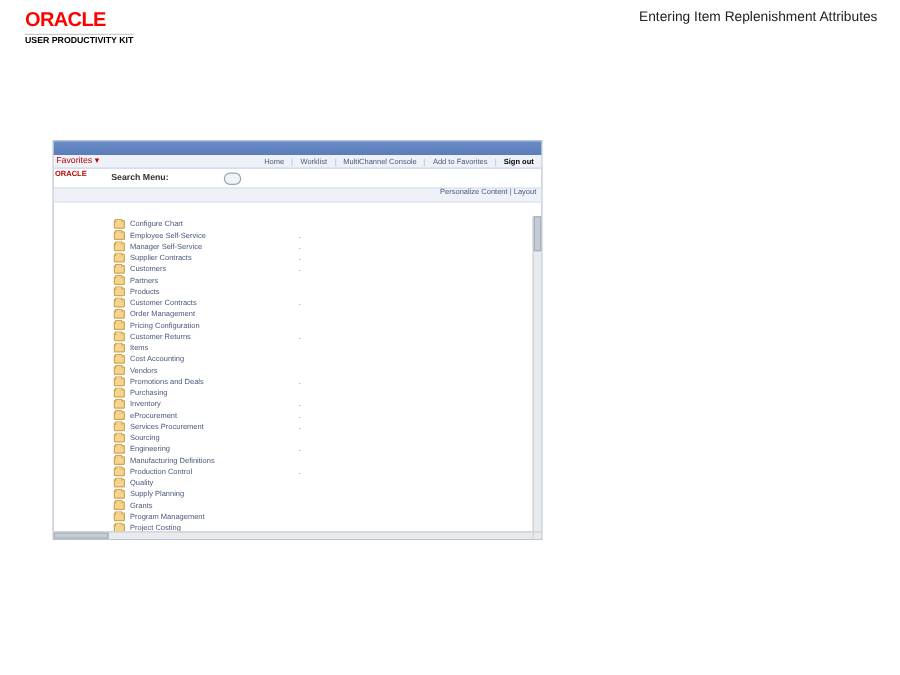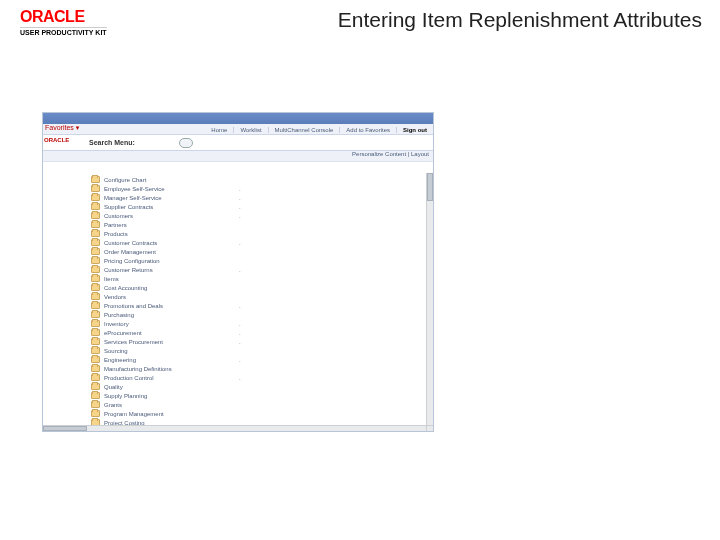--- a/index.html
+++ b/index.html
@@ -1,21 +1,21 @@
 <!DOCTYPE html>
 <html><head>
 <meta charset="utf-8">
 <style>
   * { box-sizing: border-box; margin: 0; padding: 0; }
   body { width: 720px; height: 540px; background: #fff; font-family: Arial, sans-serif; font-size: 11px; color: #333; position: relative; }
   .header { display: flex; justify-content: space-between; align-items: flex-start; padding: 8px 8px 0 20px; }
   .logo-block { display: flex; flex-direction: column; }
   .oracle-logo { color: #ff0000; font-weight: bold; font-size: 16px; letter-spacing: -0.5px; }
   .oracle-sub { font-size: 7px; color: #000; font-weight: bold; border-top: 1px solid #ccc; padding-top: 1px; margin-top: 1px; }
-  .page-title { font-size: 21px; color: #222; padding-right: 10px; }
+  .page-title { font-size: 11px; color: #222; padding-right: 10px; }
   .app-window { position: absolute; left: 42px; top: 112px; width: 392px; height: 320px; border: 1px solid #b8c4d8; background: #fff; font-size: 7px; color: #555; }
   .app-top { height: 11px; background: linear-gradient(#6a8cc8,#5a7cb8); }
   .app-second { height: 11px; background: #eef2f8; border-bottom: 1px solid #ccd6e8; display:flex; }
   .app-second .left-cell { width: 44px; color:#b00; padding-left:2px; }
   .search-row { height: 16px; display:flex; align-items:center; border-bottom:1px solid #ccd6e8; }
   .search-left { width: 44px; }
   .search-label { font-weight:bold; color:#333; width: 90px; padding-left:2px;}
   .search-go { width:14px; height:10px; border:1px solid #9aa; border-radius:6px; background:#f0f3f8; display:inline-block; margin-left:2px;}
   .nav-right { position:absolute; right:0; top:11px; height:11px; display:flex; align-items:center; }
   .nav-item { padding: 0 6px; font-size:6px; color:#4a5a7a; border-right:1px solid #c8d0e0; }

